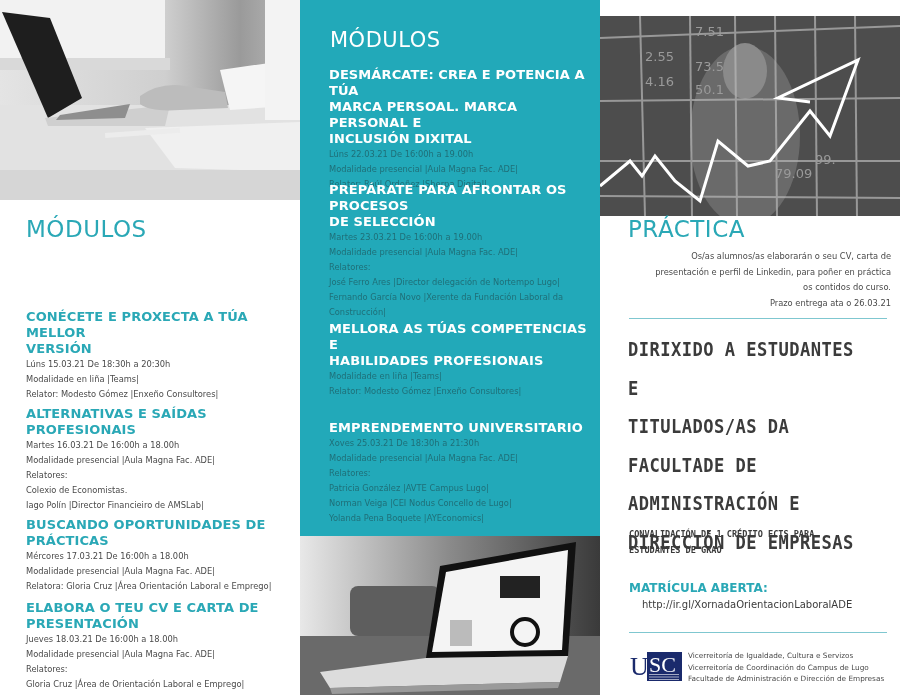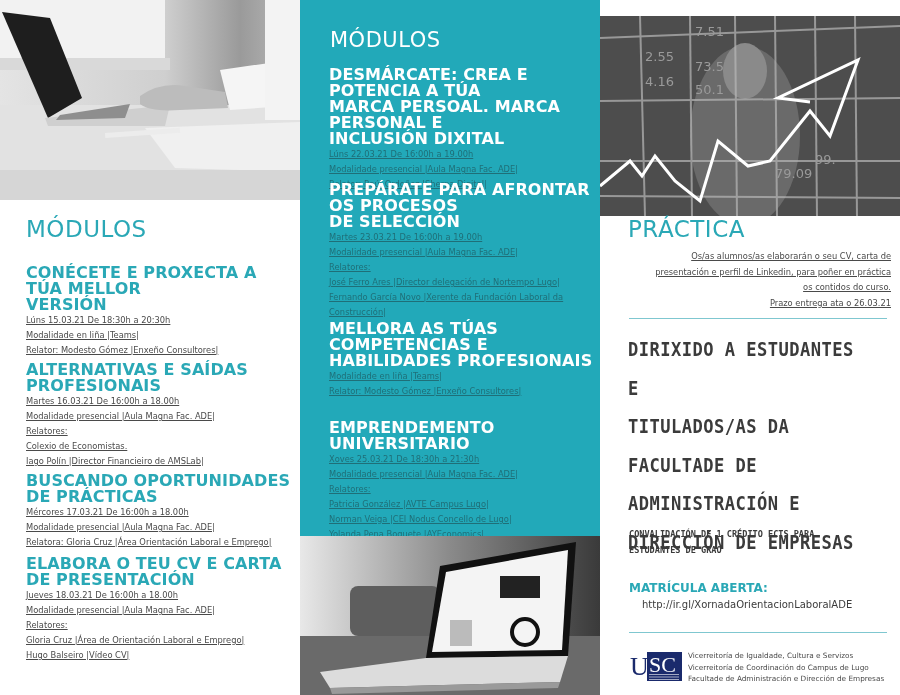--- a/index.html
+++ b/index.html
@@ -9,24 +9,24 @@
   .p1 { left: 0; background: #ffffff; }
   .p2 { left: 300px; background: #22a9b9; }
   .p3 { left: 600px; background: #ffffff; }
 
   
   .photo { position: absolute; left: 0; width: 300px; overflow: hidden; }
   .photo svg { display: block; }
 
   .h-big { font-family: "DejaVu Sans", sans-serif; font-weight: normal; letter-spacing: 0.5px; }
   .p1 .h-big { position: absolute; left: 26px; top: 216px; font-size: 23px; color: #2aa8b6; }
-  .mod-title { font-family: "DejaVu Sans", sans-serif; font-weight: bold; font-size: 16px; line-height: 16px; letter-spacing: 0.1px; }
-  .mod-line { font-family: "DejaVu Sans", sans-serif; font-size: 8.3px; line-height: 15px; text-decoration: underline; }
-
-  .p1 .module { position: absolute; left: 26px; width: 270px; }
+  .mod-title { font-family: "DejaVu Sans", sans-serif; font-weight: bold; font-size: 13px; line-height: 16px; letter-spacing: 0.1px; }
+  .mod-line { font-family: "DejaVu Sans", sans-serif; font-size: 8.3px; line-height: 15px; }
+
+  .p1 .module { position: absolute; left: 26px; width: 270px; margin-top: 44px; }
   .p1 .mod-title { color: #2aa8b6; }
   .p1 .mod-line { color: #4a4a4a; }
 
   .p2 .h-big2 { position: absolute; left: 30px; top: 28px; font-size: 21px; color: #ffffff; font-family: "DejaVu Sans", sans-serif; letter-spacing: 0.5px; }
   .p2 .module { position: absolute; left: 29px; width: 265px; }
   .p2 .mod-title { color: #ffffff; }
   .p2 .mod-line { color: #1f6f78; }
 
   .p3 .h-practica { position: absolute; left: 28px; top: 216px; font-size: 23px; color: #2aa8b6; font-family: "DejaVu Sans", sans-serif; letter-spacing: 0.5px; }
   .p3 .practica-text { position: absolute; left: 29px; top: 249px; width: 262px; text-align: right; }

